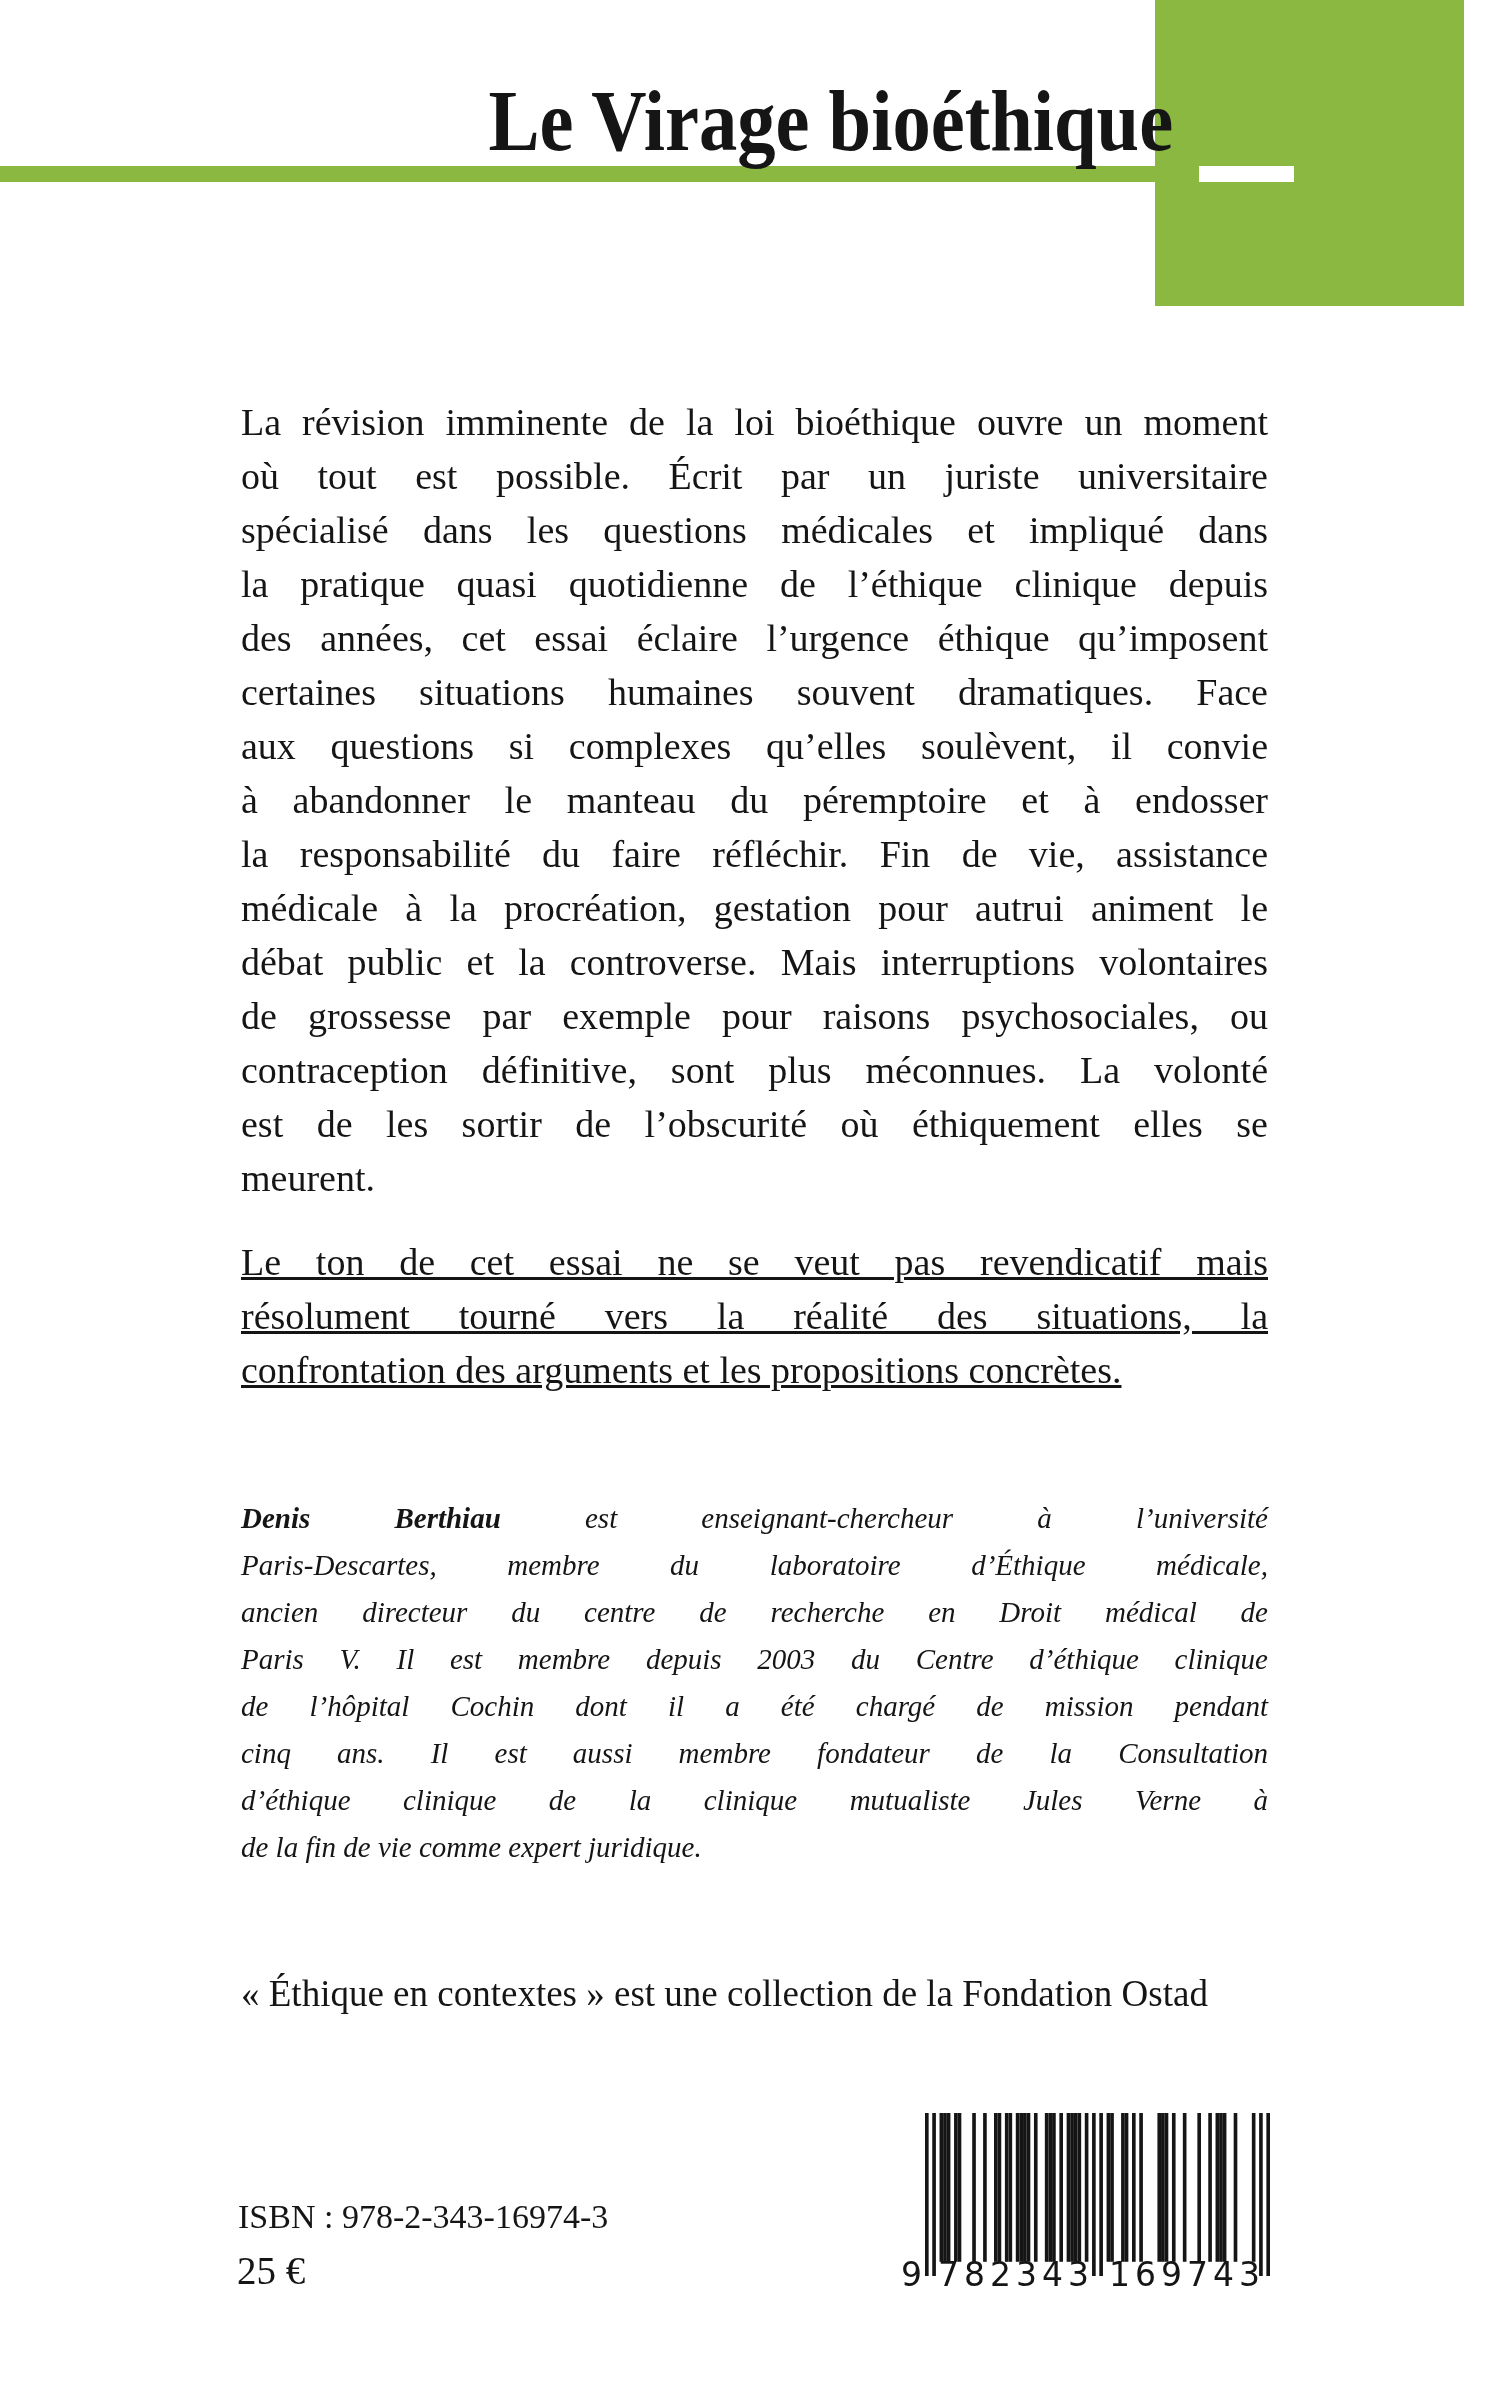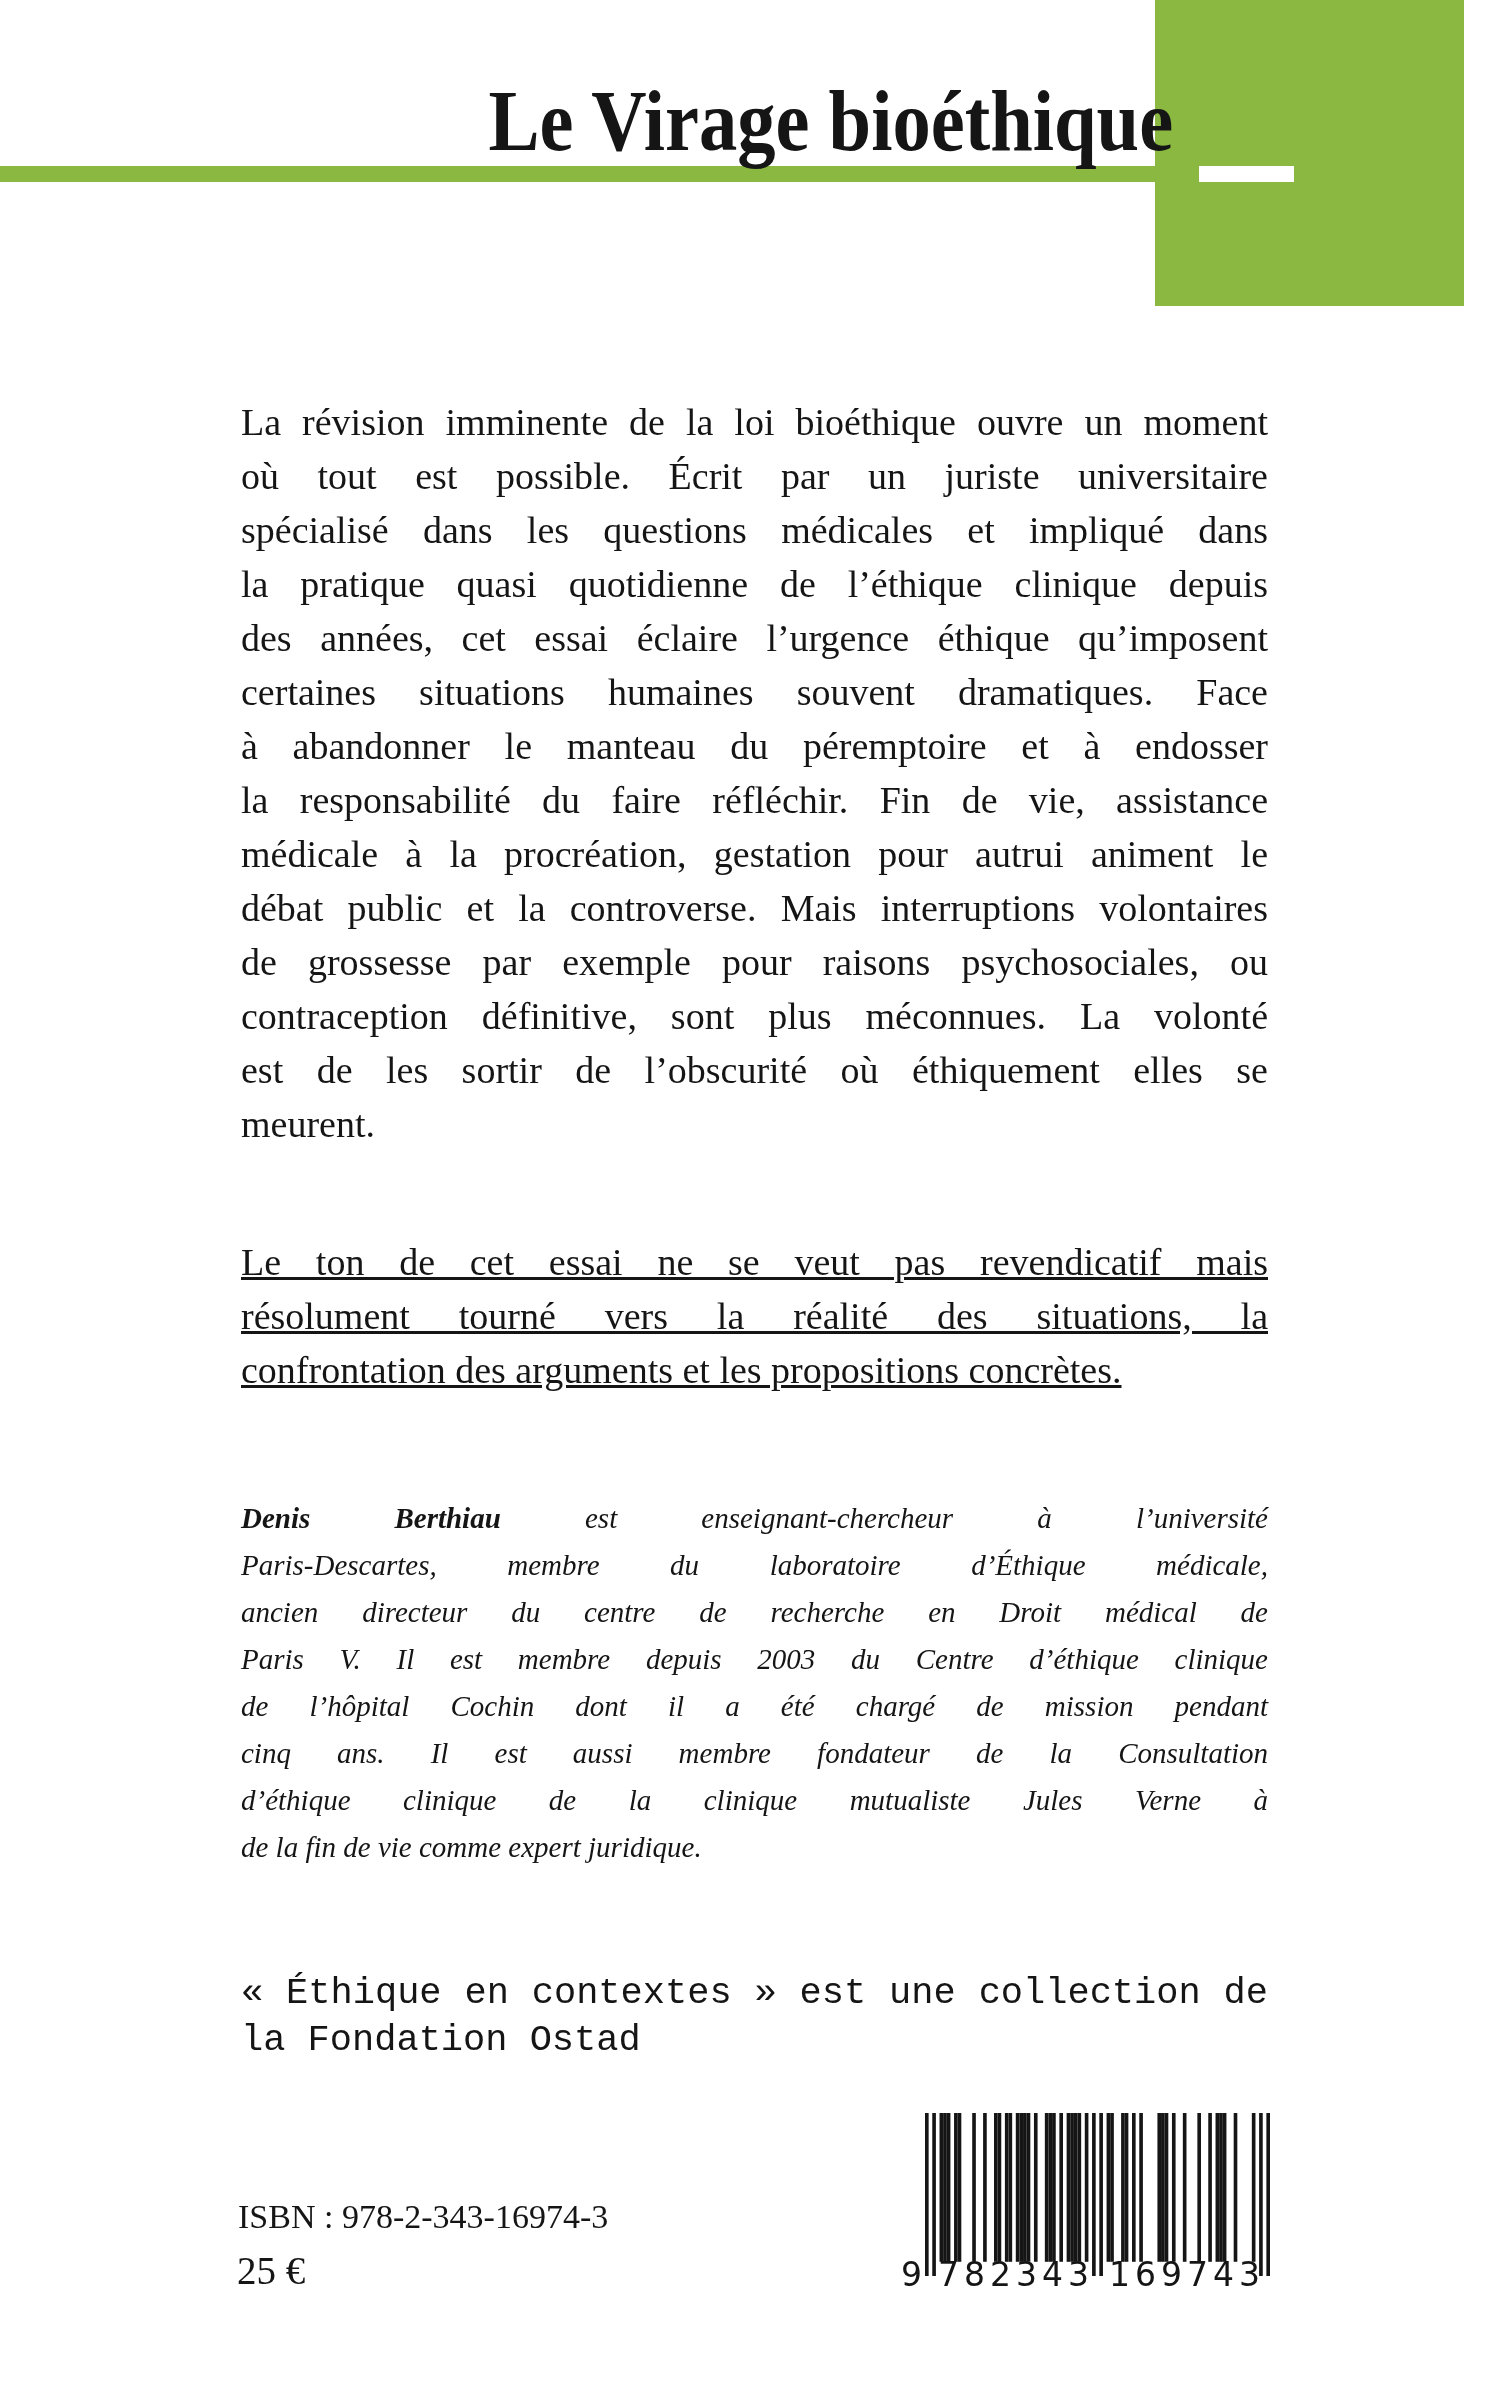--- a/index.html
+++ b/index.html
@@ -54,21 +54,21 @@
   .bio{
     top:1467px;
     font-style:italic;font-size:29px;line-height:47px;
   }
   .bio-first{
     text-align:justify;
     -moz-text-align-last:justify;
     text-align-last:justify;
   }
   .bio-first .author-name{font-weight:bold;}
-  .note{top:1942px;font-size:37px;line-height:47px;font-family:Liberation Mono, monospace;}
+  .note{top:1942px;font-size:37px;line-height:47px;}
   
   .isbn{position:absolute;left:238px;top:2198px;font-size:34px;white-space:nowrap;}
   .price{position:absolute;left:237px;top:2248px;font-size:39px;white-space:nowrap;}
   
   .barcode{
     position:absolute;left:894px;top:2113px;
     width:379px;height:189px;
     font-family:"DejaVu Sans","Liberation Sans",sans-serif;
   }
   .barcode svg{position:absolute;left:31px;top:0;display:block;fill:#151515;}
@@ -90,20 +90,21 @@
     <span class="stretch">Le Virage bioéthique</span>
   </div>
 
   <div class="col synopsis jpara p1">
       <div>La révision imminente de la loi bioéthique ouvre un moment</div>
       <div>où tout est possible. Écrit par un juriste universitaire</div>
       <div>spécialisé dans les questions médicales et impliqué dans</div>
       <div>la pratique quasi quotidienne de l’éthique clinique depuis</div>
       <div>des années, cet essai éclaire l’urgence éthique qu’imposent</div>
       <div>certaines situations humaines souvent dramatiques. Face</div>
+      <div>aux questions si complexes qu’elles soulèvent, il convie</div>
       <div>à abandonner le manteau du péremptoire et à endosser</div>
       <div>la responsabilité du faire réfléchir. Fin de vie, assistance</div>
       <div>médicale à la procréation, gestation pour autrui animent le</div>
       <div>débat public et la controverse. Mais interruptions volontaires</div>
       <div>de grossesse par exemple pour raisons psychosociales, ou</div>
       <div>contraception définitive, sont plus méconnues. La volonté</div>
       <div>est de les sortir de l’obscurité où éthiquement elles se</div>
       <div>meurent.</div>
     </div>
 

